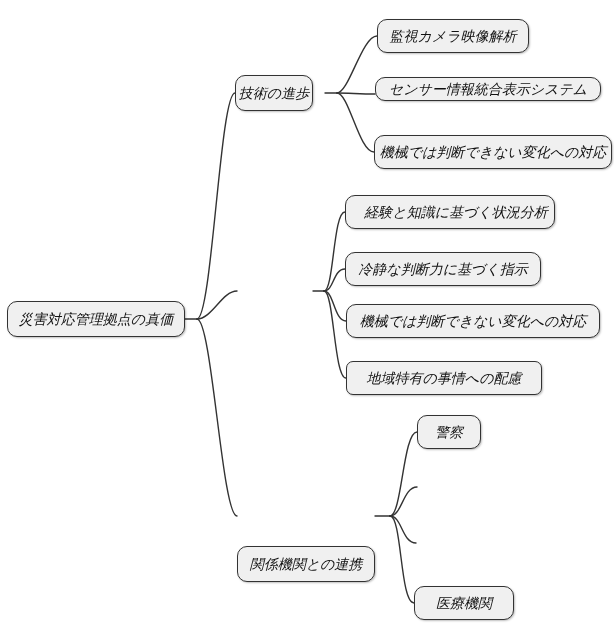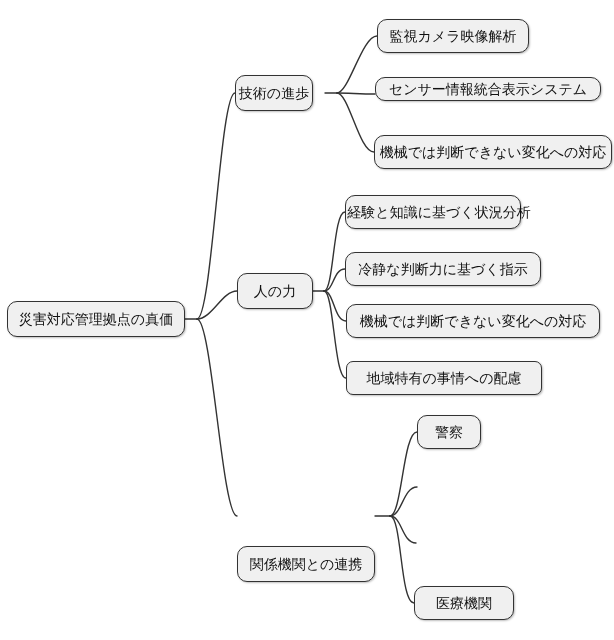--- a/index.html
+++ b/index.html
@@ -30,20 +30,21 @@
     justify-content: center;
     background: var(--node-fill, #f0f0f0);
     border: 1.5px solid var(--node-border, #333333);
     border-radius: 10px;
     box-shadow: 1px 1px 2px rgba(0,0,0,0.25);
     color: var(--text, #111111);
     font-size: 14px;
     line-height: 1;
     white-space: nowrap;
     text-align: center;
+    font-style: italic;
   }
 </style>
 </head>
 <body>
 
 <div class="canvas">
 
   <svg class="edges" viewBox="0 0 614 640" xmlns="http://www.w3.org/2000/svg">
 
     <path d="M185 319 L197 319"></path>
@@ -65,28 +66,27 @@
     <path d="M375 516 L390 516"></path>
     <path d="M390 516 C402 516 403 432 417 432"></path>
     <path d="M390 516 C402 516 403 487 417 487"></path>
     <path d="M390 516 C402 516 402 543 416 543"></path>
     <path d="M390 516 C402 516 400 603 414 603"></path>
   </svg>
 
   <div class="node" style="left:7px; top:301px; width:178px; height:36px;">災害対応管理拠点の真価</div>
 
   <div class="node" style="left:235px; top:75px; width:78px; height:36px;">技術の進歩</div>
-  <div class="node" style="left:237px; top:273px; width:76px; height:36px;">人の力</div>
   <div class="node" style="left:237px; top:522px; width:138px; height:36px;margin-top:24px;">関係機関との連携</div>
 
   <div class="node" style="left:377px; top:19px; width:152px; height:34px;">監視カメラ映像解析</div>
   <div class="node" style="left:375px; top:77px; width:226px; height:24px;">センサー情報統合表示システム</div>
   <div class="node" style="left:374px; top:135px; width:238px; height:34px;">機械では判断できない変化への対応</div>
 
-  <div class="node" style="left:345px; top:195px; width:176px; height:34px;padding-left:12px;">経験と知識に基づく状況分析</div>
+  <div class="node" style="left:345px; top:195px; width:210px; height:34px;padding-left:12px;">経験と知識に基づく状況分析</div>
   <div class="node" style="left:345px; top:252px; width:196px; height:34px;">冷静な判断力に基づく指示</div>
   <div class="node" style="left:346px; top:304px; width:254px; height:34px;">機械では判断できない変化への対応</div>
   <div class="node" style="left:346px; top:361px; width:196px; height:34px;border-radius:7px;">地域特有の事情への配慮</div>
 
   <div class="node" style="left:417px; top:415px; width:64px; height:34px;">警察</div>
   <div class="node" style="left:414px; top:586px; width:100px; height:34px;">医療機関</div>
 
 </div>
 
 </body></html>

